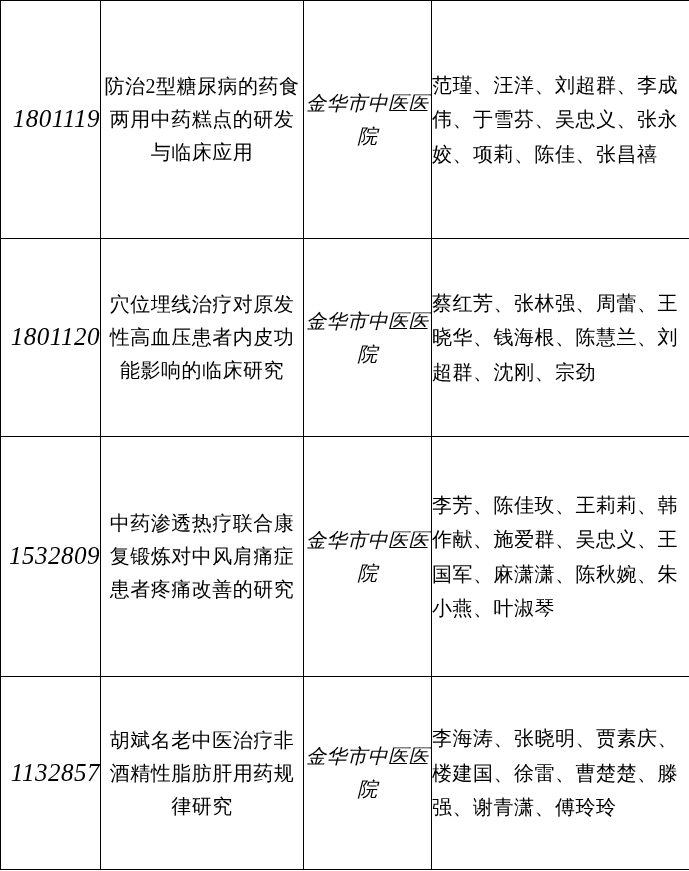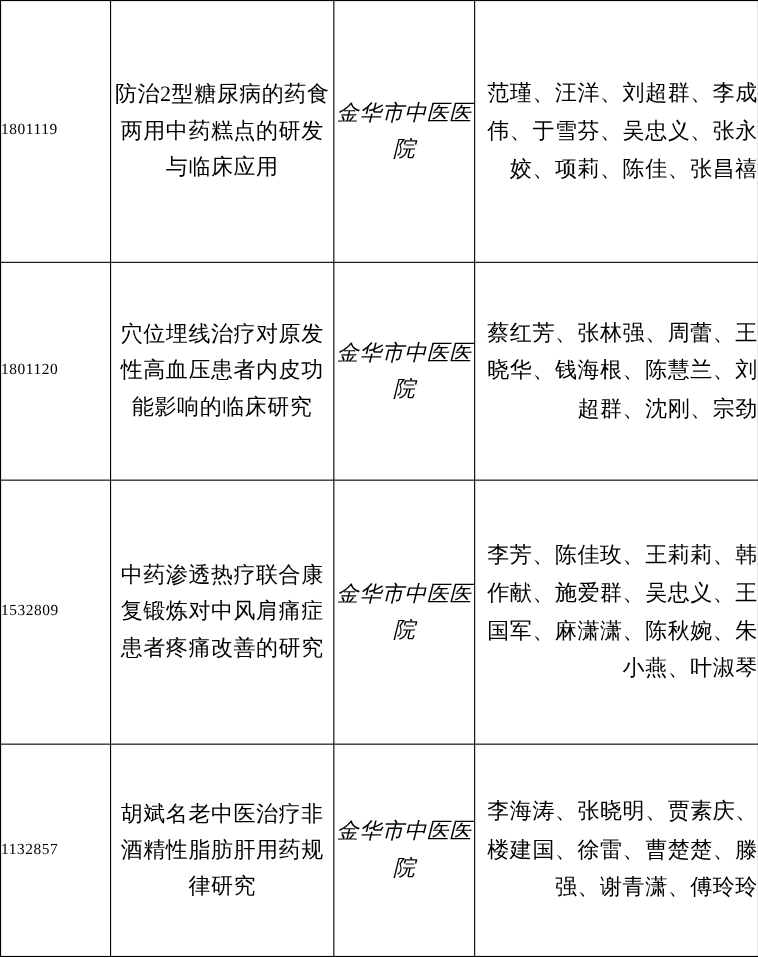--- a/index.html
+++ b/index.html
@@ -33,46 +33,47 @@
     vertical-align: middle;
     box-sizing: border-box;
   }
   
   col.c-id    { width: 100px; }
   col.c-title { width: 203px; }
   col.c-org   { width: 128px; }
   col.c-people{ width: 258px; }
 
   .cell-id {
-    text-align: left;
-    font-size: 14px;
+    text-align: right;
+    font-size: 25px;
     line-height: 1.3;
     letter-spacing: 0.5px;
     font-family: "Liberation Serif", "DejaVu Serif", serif;
+    font-style: italic;
   }
   .cell-title {
     font-size: 20px;
     line-height: 1.65;
     padding: 10px 14px 10px 14px;
     text-align: center;
     letter-spacing: 0.5px;
   }
   .cell-org {
     font-size: 20px;
     line-height: 1.65;
     text-align: center;
     letter-spacing: 0.5px;
     padding: 6px 8px;
     font-style: italic;
   }
   .cell-people {
     font-size: 20px;
     line-height: 1.72;
     padding: 10px 10px 10px 12px;
-    text-align: right;
+    text-align: left;
     letter-spacing: 0.5px;
   }
   
   tr.row-1 td { height: 238px; }
   tr.row-2 td { height: 198px; }
   tr.row-3 td { height: 240px; }
   tr.row-4 td { height: 193px; }
 </style>
 </head>
 <body>

